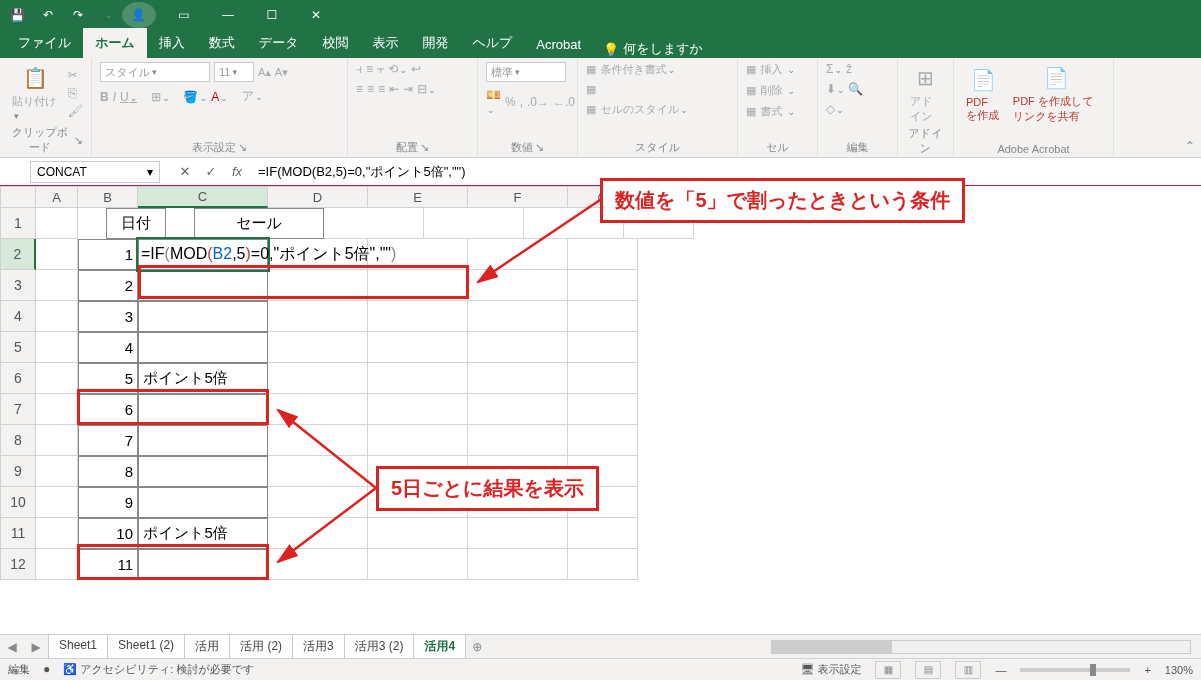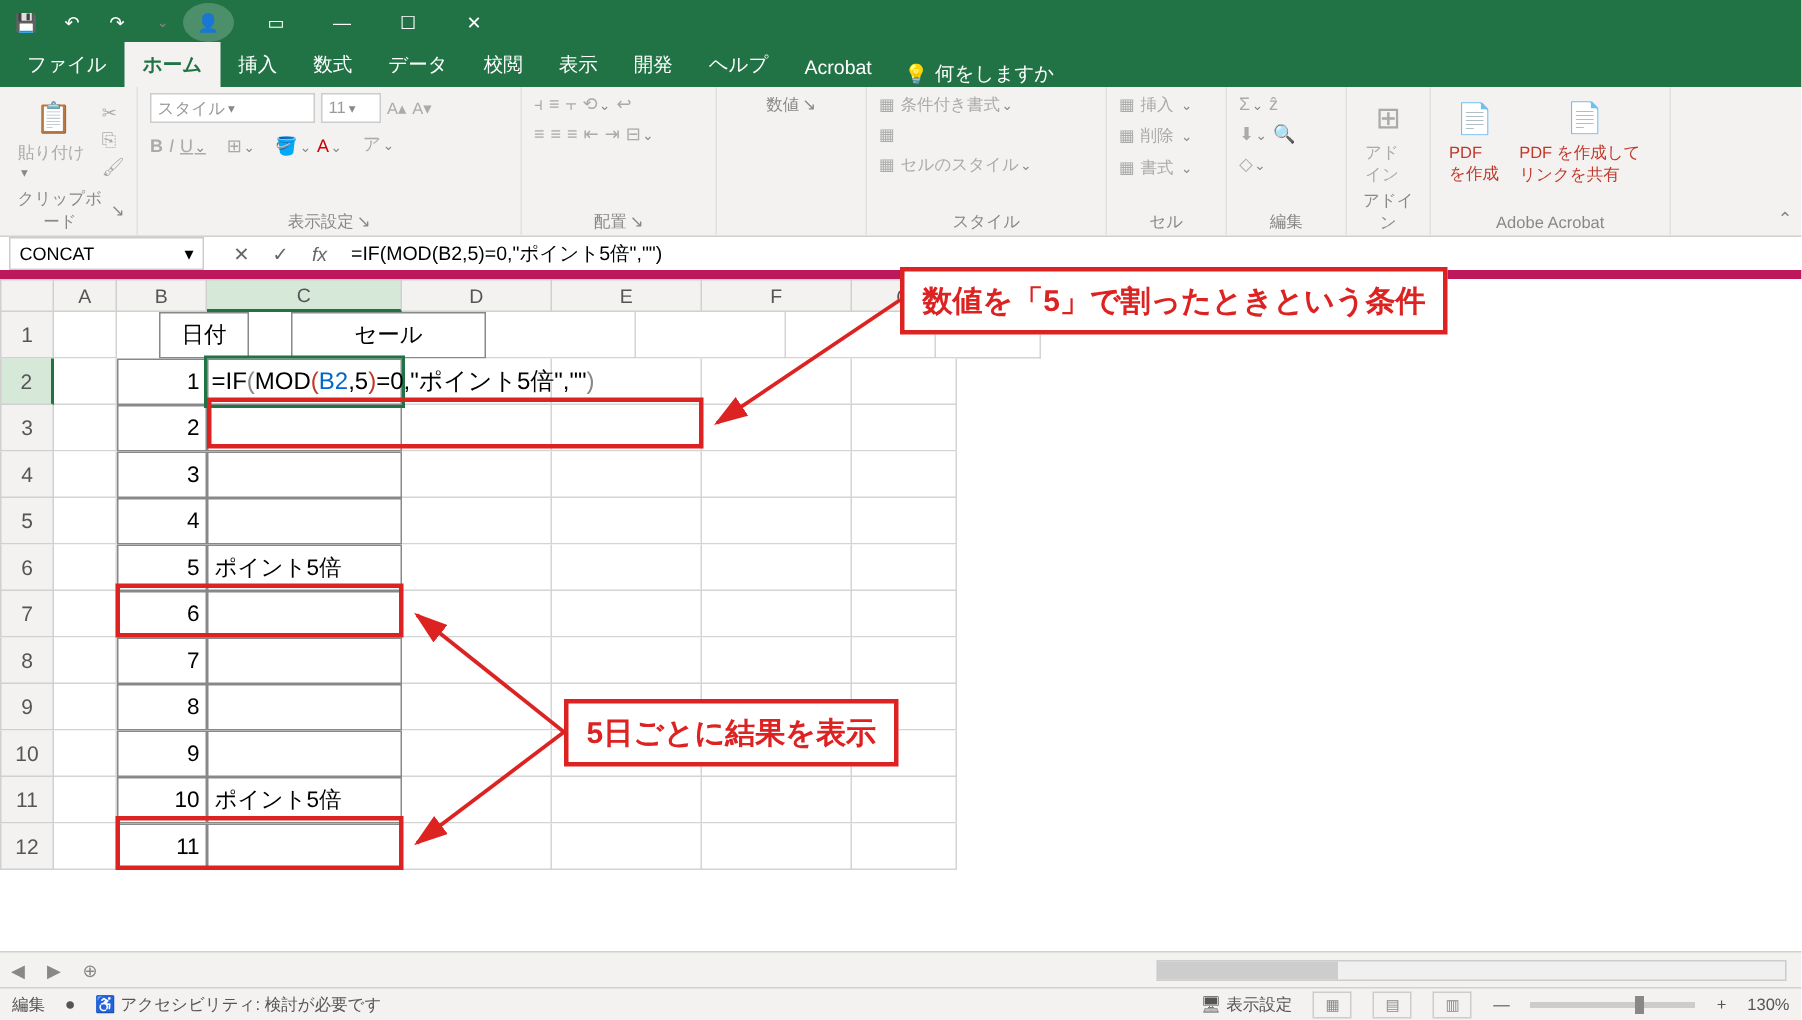--- a/index.html
+++ b/index.html
@@ -27,21 +27,21 @@
 .group .g-label { text-align:center; font-size:11px; color:#888; display:flex; justify-content:center; align-items:center; gap:2px; }
 .g-row { display:flex; gap:4px; align-items:center; }
 .big-btn { display:flex; flex-direction:column; align-items:center; gap:2px; font-size:11px; padding:2px 4px; }
 .big-btn .glyph { width:28px; height:28px; display:flex; align-items:center; justify-content:center; font-size:20px; }
 .small-txt { font-size:11px; }
 .fontbox,.sizebox { border:1px solid #ccc; background:#fff; height:20px; font-size:11px; padding:0 4px; color:#999; display:inline-flex; align-items:center; }
 .fontbox { width:110px; } .sizebox { width:40px; }
 .ribbon-collapse { position:absolute; right:6px; bottom:4px; color:#888; }
 
 
-.fbar { height:28px; border-bottom:6px solid #be185d; display:flex; align-items:center; background:#fff; }
+.fbar { height:28px; border-bottom:1px solid #be185d; display:flex; align-items:center; background:#fff;padding-left:24px; }
 .namebox { width:130px; height:22px; margin-left:6px; border:1px solid #ccc; display:flex; align-items:center; padding:0 6px; justify-content:space-between; font-size:12px; }
 .fbar .fbtn { width:26px; text-align:center; color:#666; font-size:13px; }
 .fbar .fx { font-style:italic; }
 .formula-input { flex:1; padding:0 8px; font-size:13px; }
 
 
 .grid-wrap { position:absolute; top:186px; left:0; right:0; bottom:46px; overflow:hidden; background:#fff; }
 .colheads { display:flex; position:absolute; top:0; left:0; height:22px; }
 .ch { border:1px solid #d0d0d0; border-left:none; background:#f3f2f1; display:flex; align-items:center; justify-content:center; font-size:13px; color:#555; }
 .ch.sel { background:#d6e9d8; border-bottom:2px solid #217346; }
@@ -183,20 +183,32 @@
         <span class="ds">⊟</span>
       </div>
     </div>
     <div class="g-label">
         <span>配置</span>
         <span>↘</span>
       </div>
   </div>
 
   <div class="group" style="width:100px">
+    <div class="g-body">
+      <div class="g-row">
+          <span class="fontbox dd" style="width:80px">標準</span>
+        </div>
+      <div class="g-row">
+        <span class="ds">💴</span>
+        <span>%</span>
+        <span>,</span>
+        <span>.0→</span>
+        <span>←.0</span>
+      </div>
+    </div>
     <div class="g-label">
         <span>数値</span>
         <span>↘</span>
       </div>
   </div>
 
   <div class="group" style="width:160px">
     <div class="g-body small-txt">
       <div class="g-row">
           <span>▦</span>
@@ -435,20 +447,29 @@
       </marker>
     </defs>
   <line x1="600" y1="200" x2="478" y2="282" stroke="#d22" stroke-width="2.5" marker-end="url(#ah)"></line>
   <line x1="376" y1="488" x2="278" y2="410" stroke="#d22" stroke-width="2.5" marker-end="url(#ah)"></line>
   <line x1="376" y1="488" x2="278" y2="562" stroke="#d22" stroke-width="2.5" marker-end="url(#ah)"></line>
 </svg>
 
 <div class="sheettabs">
   <div class="navbtn">◀</div>
   <div class="navbtn">▶</div>
+  <div id="stabs" style="display:flex">
+      <div class="stab">Sheet1</div>
+      <div class="stab">Sheet1 (2)</div>
+      <div class="stab">活用</div>
+      <div class="stab">活用 (2)</div>
+      <div class="stab">活用3</div>
+      <div class="stab">活用3 (2)</div>
+      <div class="stab active">活用4</div>
+    </div>
   <div class="navbtn">⊕</div>
   <div class="hscroll">
       <div class="hsbar">
         <div class="thumb"></div>
       </div>
     </div>
 </div>
 
 <div class="status">
   <span>編集</span>

